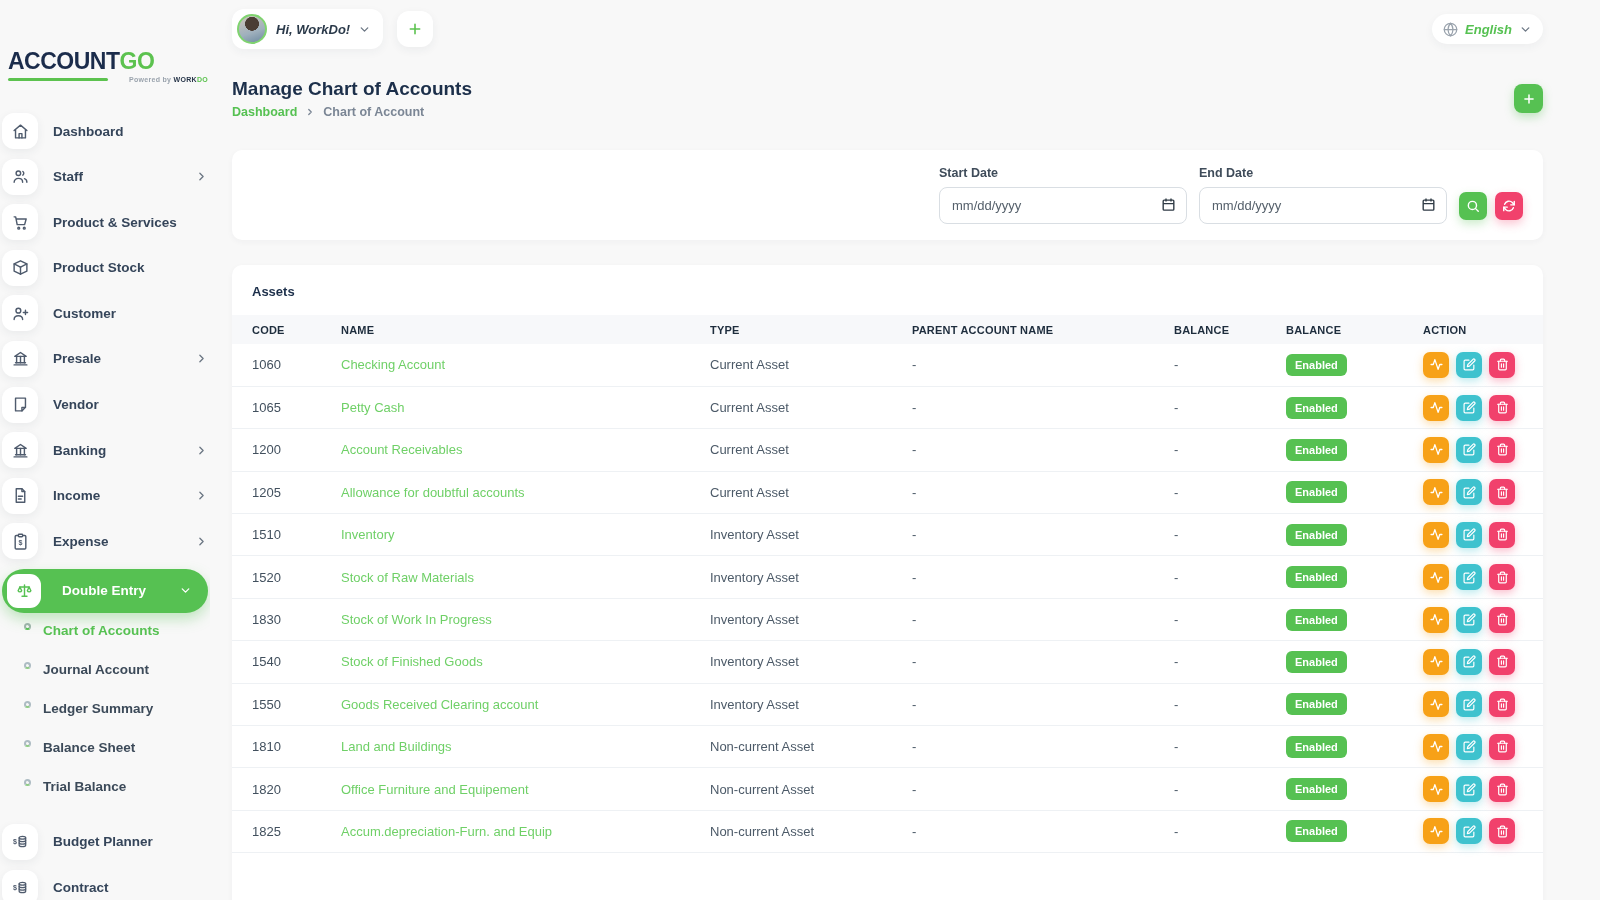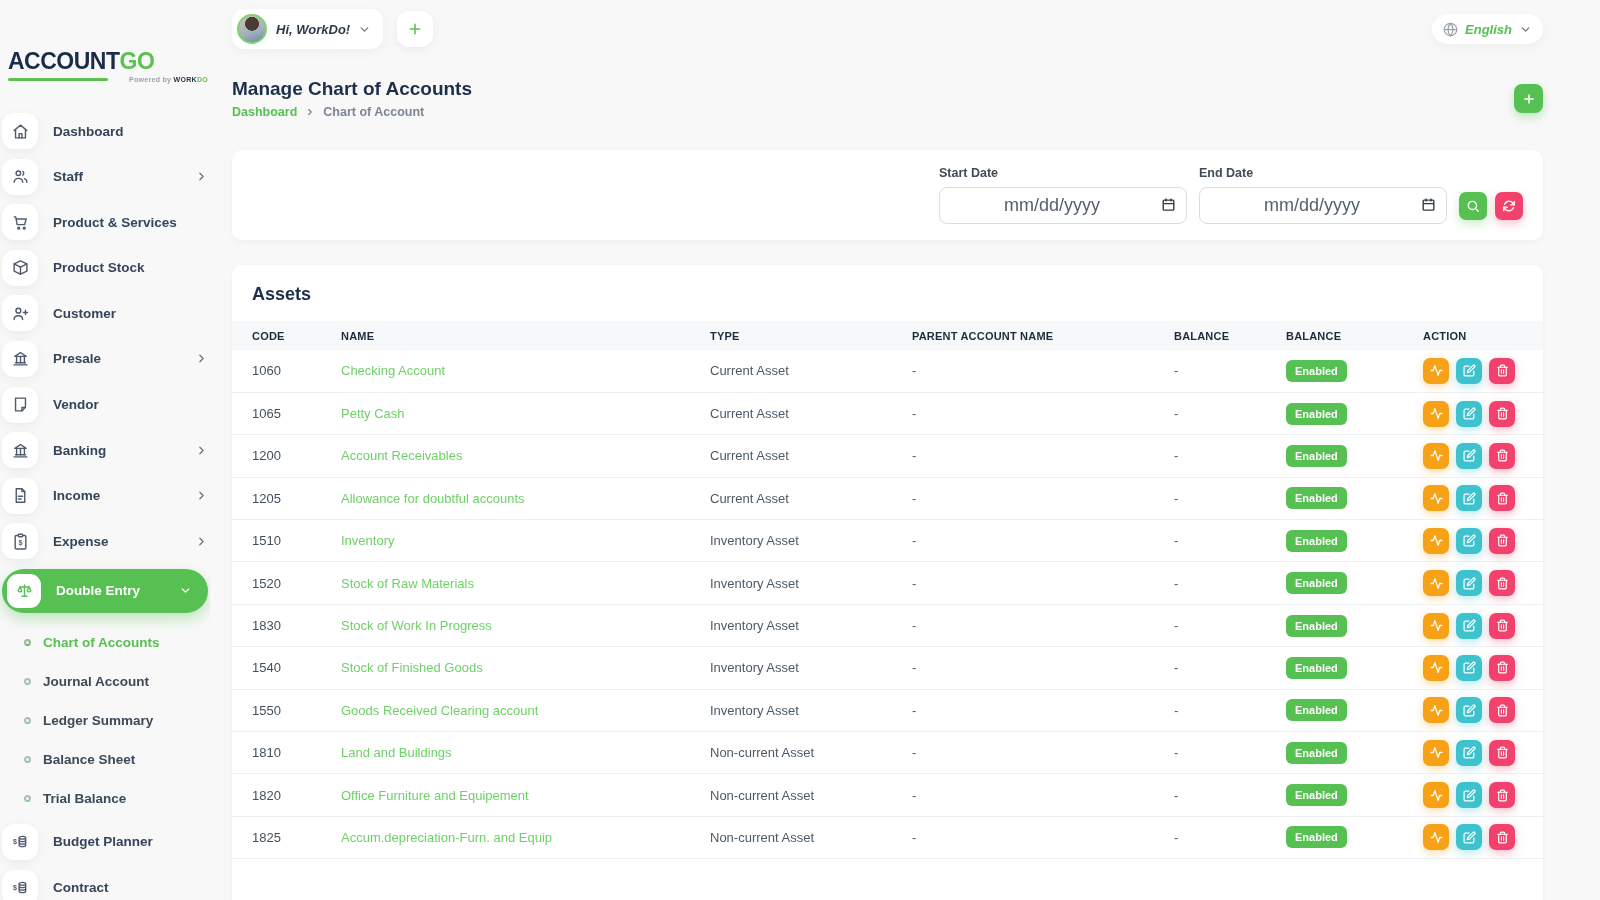--- a/index.html
+++ b/index.html
@@ -19,26 +19,26 @@
 
   .menu { margin-top:30px; }
   .mi { display:flex; align-items:center; height:36px; margin-bottom:9.6px; cursor:pointer; }
   .tile { width:36px; height:36px; flex:0 0 36px; border-radius:12px; background:#ffffff;
           box-shadow:0 3px 10px rgba(40,50,70,.07); display:flex; align-items:center; justify-content:center; color:#4f5b6d; }
   .tile svg { width:17px; height:17px; }
   .mi-label { margin-left:15px; font-size:13.5px; font-weight:600; color:#35455a; white-space:nowrap; }
   .chev { margin-left:auto; color:#6b7683; display:flex; }
   .chev svg { width:13px; height:13px; }
 
-  .mi.active { background:#56c152; border-radius:24px; height:44px; padding:0 16px 0 5px; margin:6px 0 10px; box-shadow:0 6px 14px rgba(86,193,82,.35); }
+  .mi.active { background:#56c152; border-radius:24px; height:44px; padding:0 16px 0 5px; margin:6px 0 10px; box-shadow:0 6px 14px rgba(86,193,82,.35);gap:6px; }
   .mi.active .tile { width:34px; height:34px; flex:0 0 34px; border-radius:11px; color:#56c152; box-shadow:none; }
   .mi.active .mi-label { color:#ffffff; }
   .mi.active .chev { color:#ffffff; }
 
-  .smi { display:flex; align-items:center; height:39px; padding-left:22px; cursor:pointer; }
+  .smi { display:flex; height:39px; padding-left:22px; cursor:pointer; }
   .bullet { width:7px; height:7px; border-radius:50%; border:2px solid #adbcc3; border-bottom-color:#8fcb86; }
   .smi-label { margin-left:12px; font-size:13.5px; font-weight:600; color:#3c4a59; white-space:nowrap; }
   .smi.active .bullet { border-color:#9bb3a8; border-bottom-color:#56c152; }
   .smi.active .smi-label { color:#56c152; font-weight:700; }
   .menu .gap { height:6px; }
 
   
   .main { position:absolute; top:0; left:210px; width:1390px; height:900px; padding:0 57px 0 22px; }
   .topbar { height:58px; display:flex; align-items:center;font-style:italic; }
   .greet { display:flex; align-items:center; background:#fff; border-radius:12px; height:40px; padding:0 12px 0 5px;
@@ -70,33 +70,33 @@
              display:flex; align-items:center; justify-content:center; cursor:pointer; box-shadow:0 4px 10px rgba(86,193,82,.35); }
   .add-btn svg { width:14px; height:14px; }
 
   
   .card { background:#ffffff; border-radius:10px; box-shadow:0 2px 6px rgba(40,50,70,.04); }
   .filter-card { margin-top:31px; height:90px; display:flex; align-items:center; justify-content:flex-end; gap:12px; padding:0 20px; }
   .field { width:248px; }
   .field-label { font-size:12.5px; font-weight:600; color:#3f4c5a; margin-bottom:7px; }
   .date-wrap { position:relative; }
   .date-input { width:100%; height:37px; border:1px solid #d9dee3; border-radius:8px; padding:0 34px 0 12px;
-                font-family:"Liberation Sans",sans-serif; font-size:18px; color:#3f4c5a; background:#fff; outline:none;text-align:center; }
+                font-family:"Liberation Sans",sans-serif; font-size:13px; color:#3f4c5a; background:#fff; outline:none; }
   .date-input::placeholder { color:#55606b; }
   .cal-icon { position:absolute; right:11px; top:10px; color:#2f3a45; display:flex; }
   .cal-icon svg { width:15px; height:15px; }
   .filter-btns { display:flex; gap:8px; margin-top:22px; }
   .icon-btn { width:28px; height:28px; border:none; border-radius:7px; color:#fff; display:flex; align-items:center; justify-content:center; cursor:pointer; }
   .icon-btn svg { width:14px; height:14px; }
   .btn-green { background:#56c152; box-shadow:0 4px 10px rgba(86,193,82,.3); }
   .btn-pink  { background:#f1416c; box-shadow:0 4px 10px rgba(241,65,108,.3); }
 
   
   .table-card { margin-top:25px; padding-top:19px; height:680px; overflow:hidden; }
-  .section-title { font-size:18px; font-weight:700; color:#1c2f4a; padding:0 20px; }
+  .section-title { font-size:13px; font-weight:700; color:#1c2f4a; padding:0 20px; }
   table { width:100%; border-collapse:collapse; margin-top:16px; table-layout:fixed; }
   thead tr { background:#f7f8fa; }
   th { font-size:11px; font-weight:700; color:#1e2d3d; letter-spacing:.2px; text-align:left; height:29px; padding:0; white-space:nowrap; }
   th:first-child, td:first-child { padding-left:20px; }
   tbody tr { border-bottom:1px solid #eef1f4; }
   td { height:42.4px; font-size:13px; color:#4c5a68; padding:0; }
   .code-cell { color:#42505e; }
   .name-link { color:#6fd067; cursor:pointer; text-decoration:none; }
   .badge { display:inline-block; background:#56c152; color:#fff; font-size:11px; font-weight:600; padding:5px 9px; border-radius:6px; }
   .actions { display:flex; gap:7px; align-items:center; }

